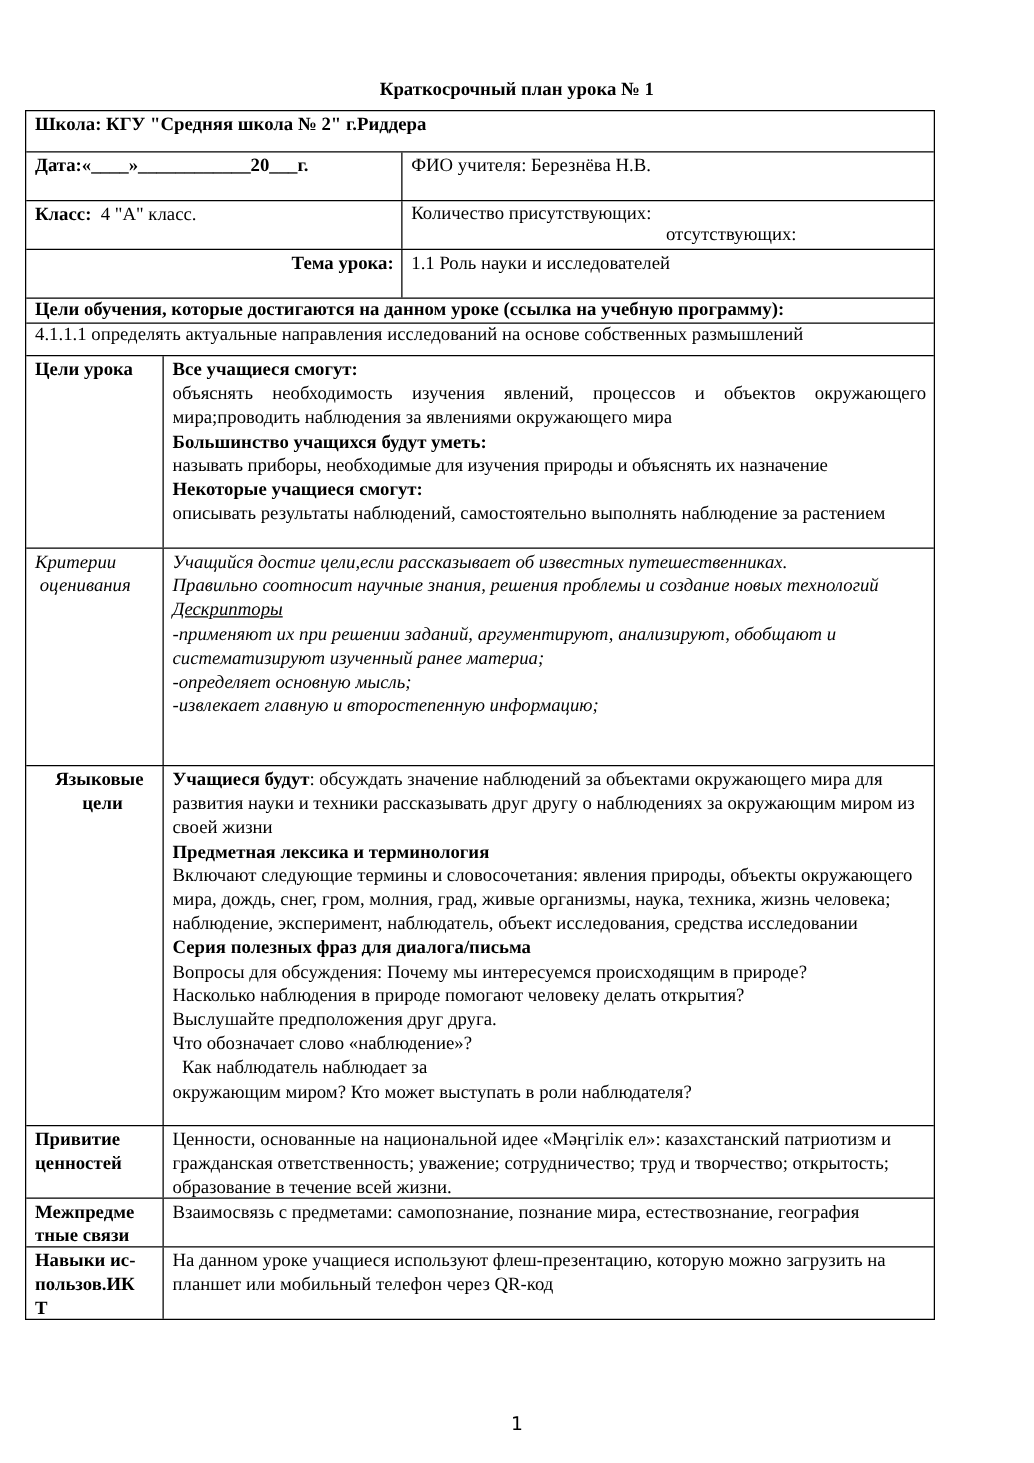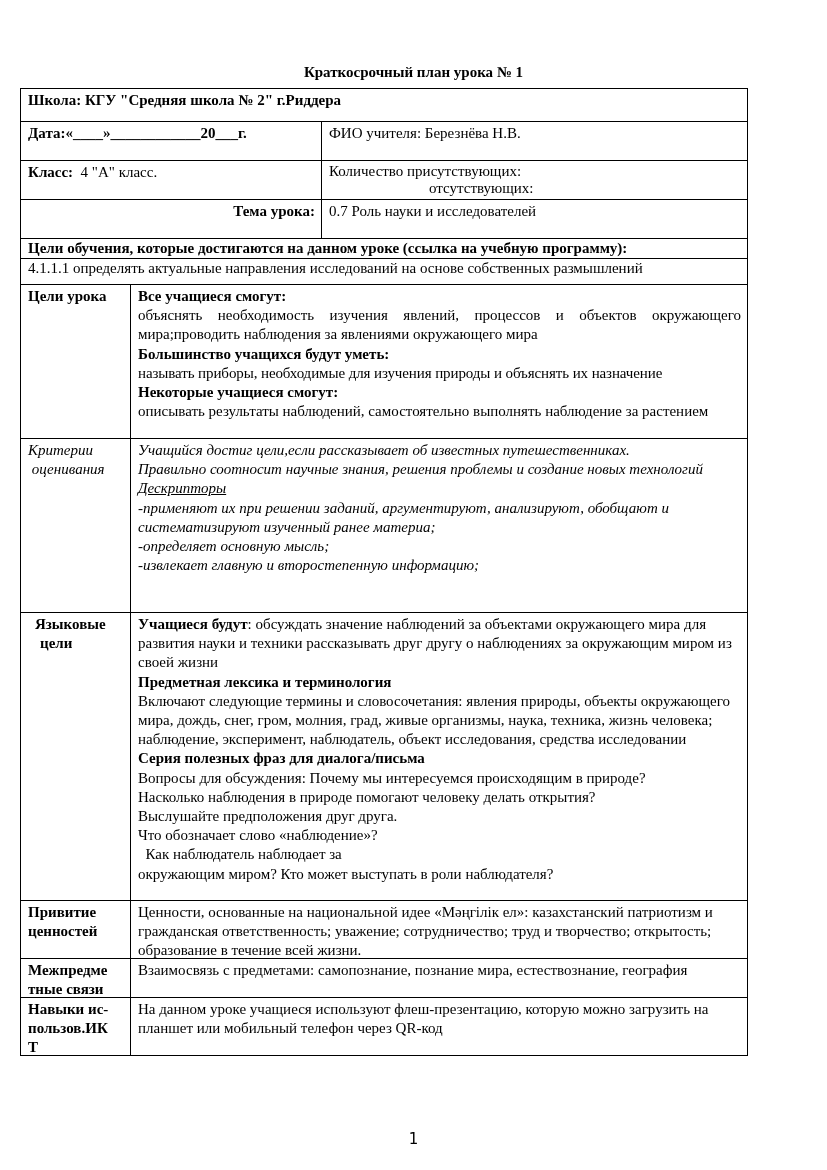--- a/index.html
+++ b/index.html
@@ -38,27 +38,27 @@
     <div class="cell b half-l">Дата:«____»____________20___г.</div>
     <div class="cell bl half-r">ФИО учителя: Березнёва Н.В.</div>
   </div>
 
   <div class="row" style="height:39px;">
     <div class="cell half-l">
       <span class="b">Класс:</span><span style="white-space:pre;">  4 "А" класс.</span>
     </div>
     <div class="cell bl half-r" style="line-height:17px;">
       <p>Количество присутствующих:</p>
-      <p style="padding-left:100px;">отсутствующих:</p>
+      <p style="padding-left:100px;text-align:center;">отсутствующих:</p>
     </div>
   </div>
 
   <div class="row" style="height:39px;">
     <div class="cell b half-l" style="text-align:right;">Тема урока:</div>
-    <div class="cell bl half-r">0.7 Роль науки и исследователей</div>
+    <div class="cell bl half-r">1.1 Роль науки и исследователей</div>
   </div>
 
   <div class="row" style="height:20px;">
     <div class="cell b rc" style="padding-top:0;">Цели обучения, которые достигаются на данном уроке (ссылка на учебную программу):</div>
   </div>
 
   <div class="row" style="height:26px;">
     <div class="cell rc" style="padding-top:0;">4.1.1.1 определять актуальные направления исследований на основе собственных размышлений</div>
   </div>
 
@@ -83,21 +83,21 @@
       <p>Учащийся достиг цели,если рассказывает об известных путешественниках.</p>
       <p>Правильно соотносит научные знания, решения проблемы и создание новых технологий</p>
       <p class="u">Дескрипторы</p>
       <p>-применяют их при решении заданий, аргументируют, анализируют, обобщают и систематизируют изученный ранее материа;</p>
       <p>-определяет основную мысль;</p>
       <p>-извлекает главную и второстепенную информацию;</p>
     </div>
   </div>
 
   <div class="row" style="height:288px;">
-    <div class="cell b lc" style="padding-left:14px;">
+    <div class="cell b lc" style="padding-left:14px;text-align:center;">
       <p>Языковые</p>
       <p style="padding-left:5px;">цели</p>
     </div>
     <div class="cell bl rc">
       <p><span class="b">Учащиеся будут</span><span>:  обсуждать значение наблюдений за объектами окружающего мира для развития науки и техники  рассказывать друг другу о наблюдениях за окружающим миром из своей жизни</span></p>
       <p class="b">Предметная лексика и терминология</p>
       <p>Включают следующие термины и словосочетания: явления природы, объекты окружающего мира, дождь, снег, гром, молния, град, живые организмы, наука, техника, жизнь человека; наблюдение, эксперимент, наблюдатель, объект исследования, средства исследовании</p>
       <p class="b">Серия полезных фраз для диалога/письма</p>
       <p>Вопросы для обсуждения:  Почему мы интересуемся происходящим в природе?</p>
       <p>Насколько наблюдения в природе помогают человеку делать открытия?</p>

